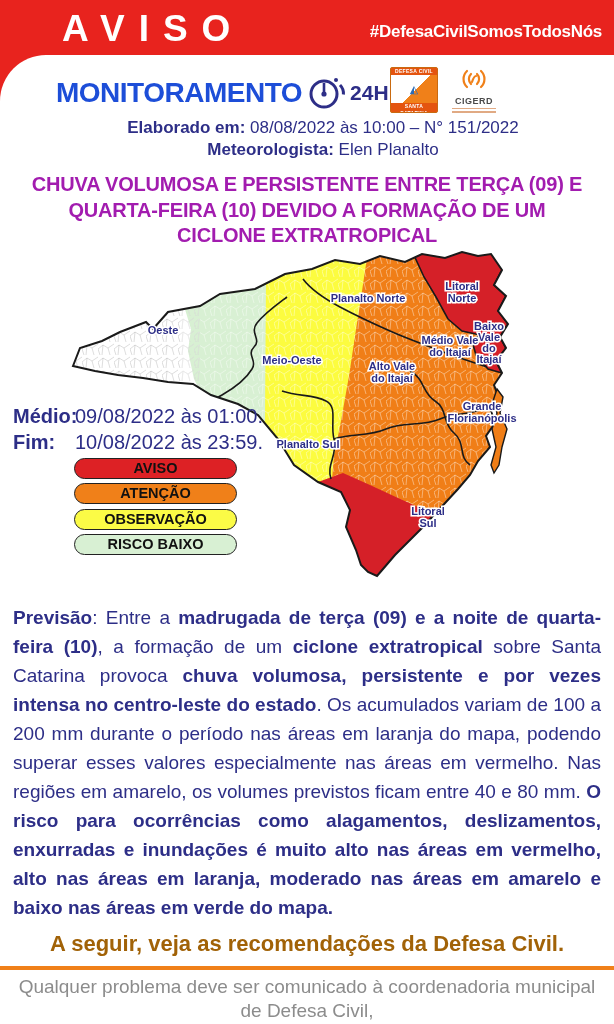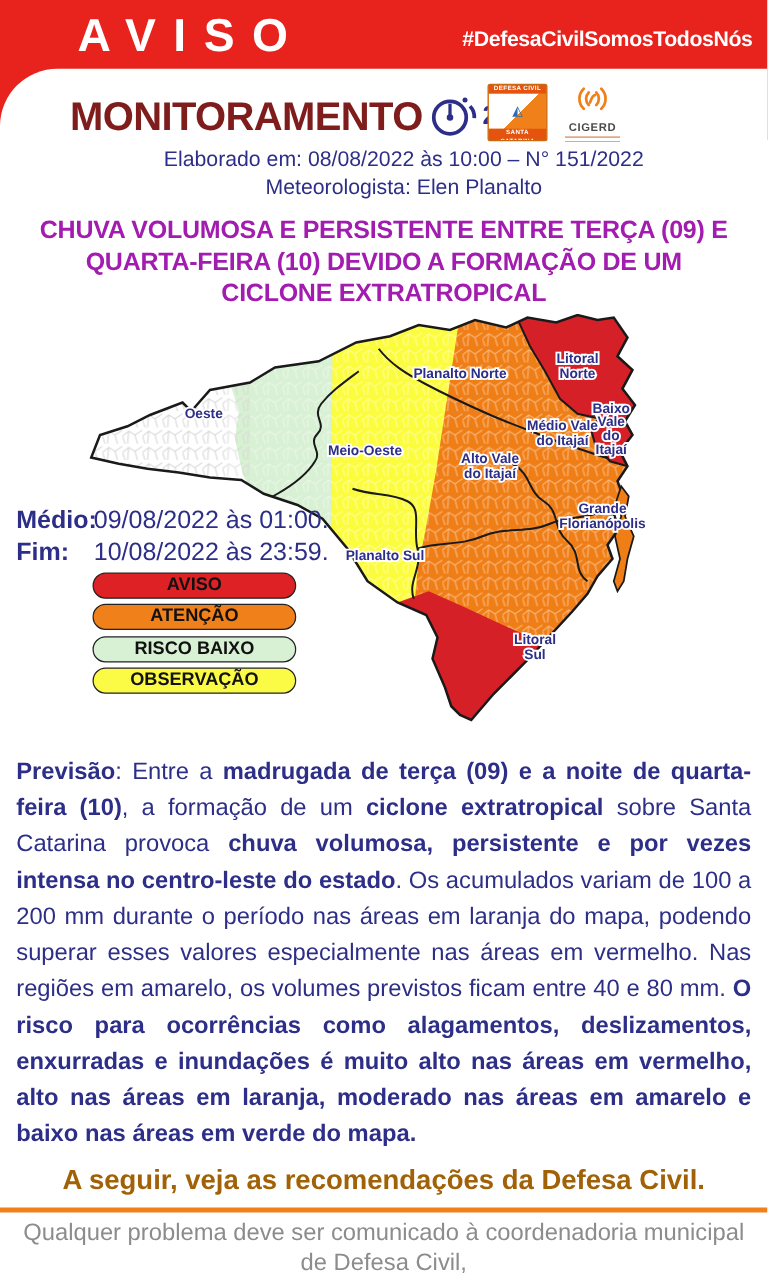--- a/index.html
+++ b/index.html
@@ -12,38 +12,38 @@
   .header{height:112px;background:#E8231E;position:relative;}
   .aviso{color:#fff;font-size:37px;font-weight:600;letter-spacing:14px;
          padding:8px 0 0 62px;line-height:42px;}
   .hashtag{position:absolute;top:22px;right:12px;color:#fff;font-size:17px;
            font-weight:600;letter-spacing:-0.3px;text-align:center;}
   .panel{position:relative;margin-top:-57px;background:#fff;
          border-top-left-radius:46px;padding-top:8px;}
   
   .monitor-row{position:relative;height:54px;}
   .monitor-left{position:absolute;left:56px;top:10px;display:flex;align-items:center;}
-  .monitor-label{color:#7f1d1d;font-size:32px;font-weight:bold;letter-spacing:-0.5px;}
+  .monitor-label{color:#1d4ed8;font-size:28px;font-weight:bold;letter-spacing:-0.5px;}
   .clock{margin:0 2px 0 6px;}
   .badge24{color:#2D2E87;font-size:21px;font-weight:bold;}
   .logos{position:absolute;left:390px;top:4px;display:flex;align-items:flex-start;gap:10px;}
   .dc-logo{width:46px;height:44px;background:#F08019;border:1px solid #C96A10;
            border-radius:2px;overflow:hidden;text-align:center;}
   .dc-top,.dc-bot{background:#E4540F;color:#fff;font-size:5px;font-weight:bold;
                   line-height:7px;letter-spacing:.3px;}
   .dc-mid{height:28px;background:linear-gradient(135deg,#ffffff 54%,#F08019 54%);
           display:flex;align-items:center;justify-content:center;}
   .dc-tri{color:#2D6CB5;font-size:11px;line-height:11px;}
   .cigerd{width:52px;text-align:center;}
   .cigerd-name{color:#4a4a4a;font-size:9px;font-weight:bold;letter-spacing:.5px;margin-top:1px;}
   .cigerd-sub{margin:2px auto 0;width:44px;height:5px;
       background:repeating-linear-gradient(to bottom,rgba(200,100,30,.55) 0 1.5px,transparent 1.5px 3.5px);}
   
   .meta-line{text-align:center;color:#2D2E87;font-size:17px;line-height:22px;}
-  .meta-line b{font-weight:normal;margin-left:32px;}
+  .meta-line b{font-weight:bold;margin-left:32px;}
   
   .alert-title{width:560px;margin:11px auto 0;text-align:center;color:#a21caf;
                font-size:20px;font-weight:bold;line-height:25.5px;letter-spacing:-0.2px;}
   
   .map-wrap{position:relative;height:334px;margin-top:2px;}
   .map-svg{position:absolute;left:50px;top:0;}
   .period{position:absolute;left:13px;top:152px;color:#2D2E87;font-size:20px;line-height:26px;}
   .period .lbl{font-weight:bold;display:inline-block;width:62px;}
   .legend{position:absolute;left:74px;top:207px;width:163px;}
   .pill{height:19px;border:1.6px solid #222;border-radius:11px;margin-bottom:4.5px;
@@ -172,22 +172,22 @@
     </svg>
 
     <div class="period">
       <div><span class="lbl">Médio:</span><span>09/08/2022 às 01:00.</span></div>
       <div><span class="lbl">Fim:</span><span>10/08/2022 às 23:59.</span></div>
     </div>
 
     <div class="legend">
       <div class="pill" style="background: rgb(221, 33, 37);">AVISO</div>
       <div class="pill" style="background: rgb(240, 128, 25);">ATENÇÃO</div>
+      <div class="pill" style="background: rgb(251, 251, 70);">OBSERVAÇÃO</div>
       <div class="pill" style="background: rgb(216, 240, 211);">RISCO BAIXO</div>
-      <div class="pill" style="background: rgb(251, 251, 70);">OBSERVAÇÃO</div>
     </div>
   </div>
 
   <div class="forecast"><b>Previsão</b><span>: Entre a </span><b>madrugada de terça (09) e a noite de quarta-feira (10)</b><span>, a formação de um </span><b>ciclone extratropical</b><span> sobre Santa Catarina provoca </span><b>chuva volumosa, persistente e por vezes intensa no centro-leste do estado</b><span>. Os acumulados variam de 100 a 200 mm durante o período nas áreas em laranja do mapa, podendo superar esses valores especialmente nas áreas em vermelho. Nas regiões em amarelo, os volumes previstos ficam entre 40 e 80 mm. </span><b>O risco para ocorrências como alagamentos, deslizamentos, enxurradas e inundações é muito alto nas áreas em vermelho, alto nas áreas em laranja, moderado nas áreas em amarelo e baixo nas áreas em verde do mapa.</b></div>
 
   <div class="closing">A seguir, veja as recomendações da Defesa Civil.</div>
 </div>
 
 <div class="rule-orange"></div>
 <div class="footer-note">

